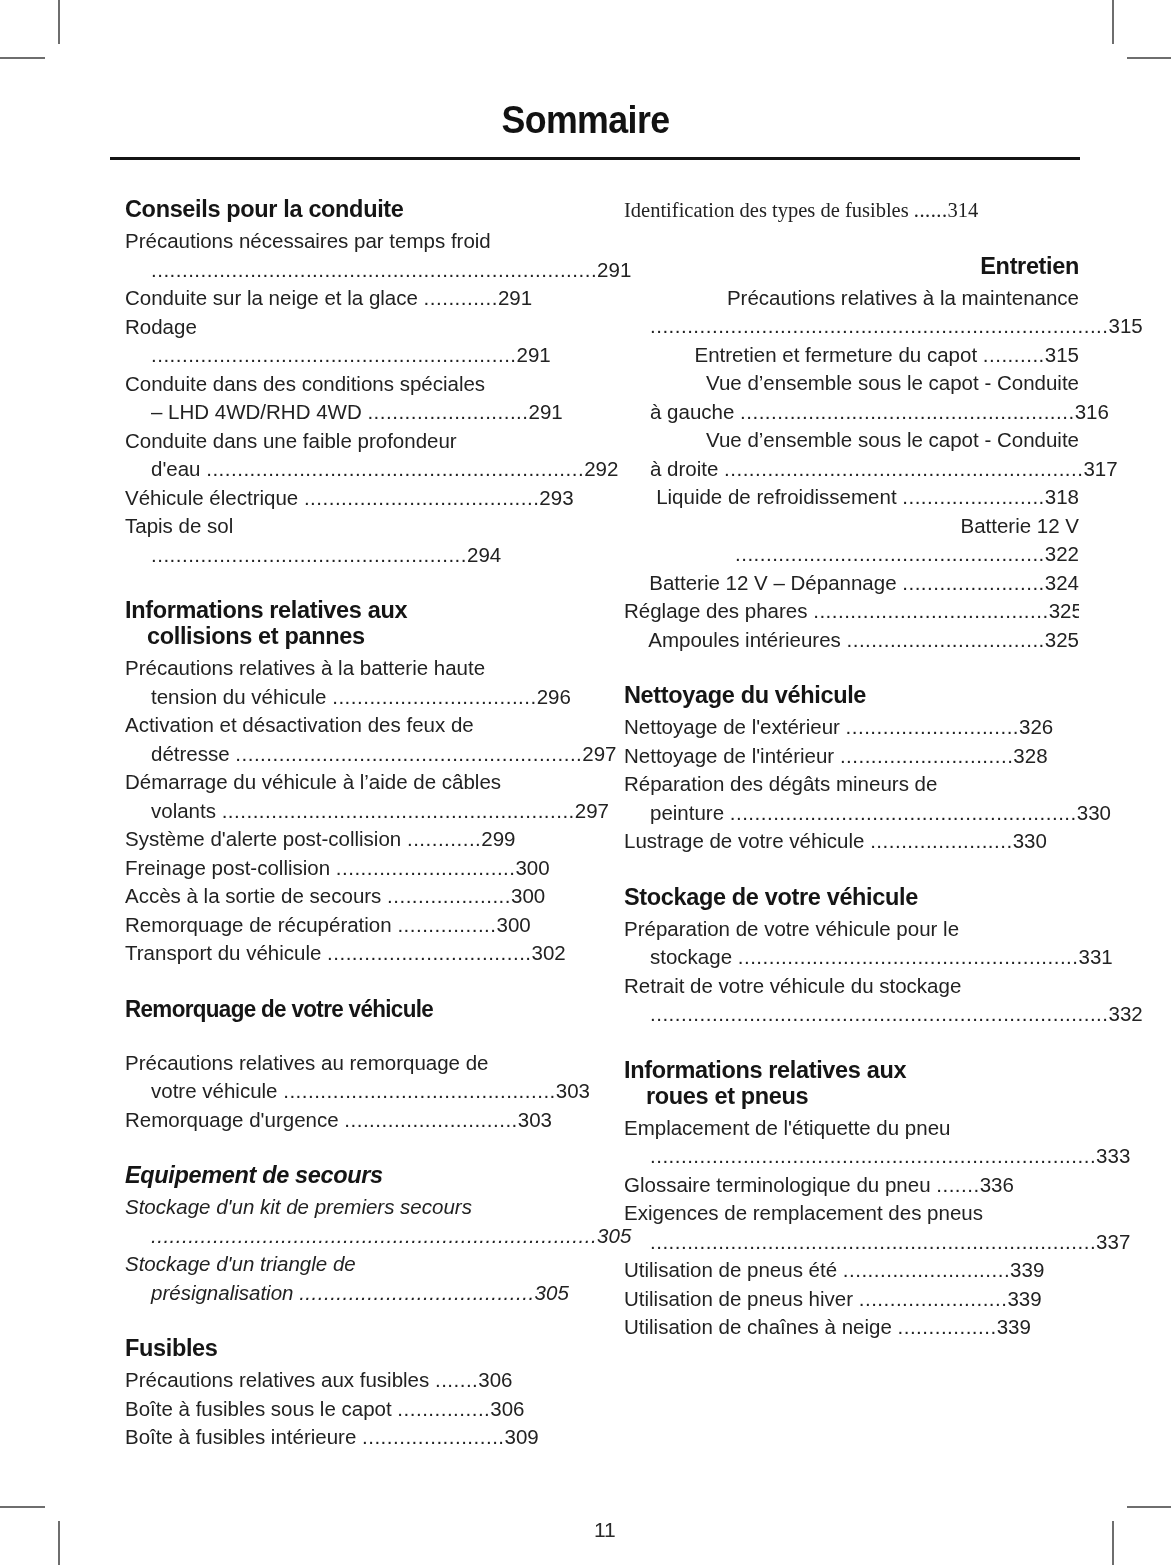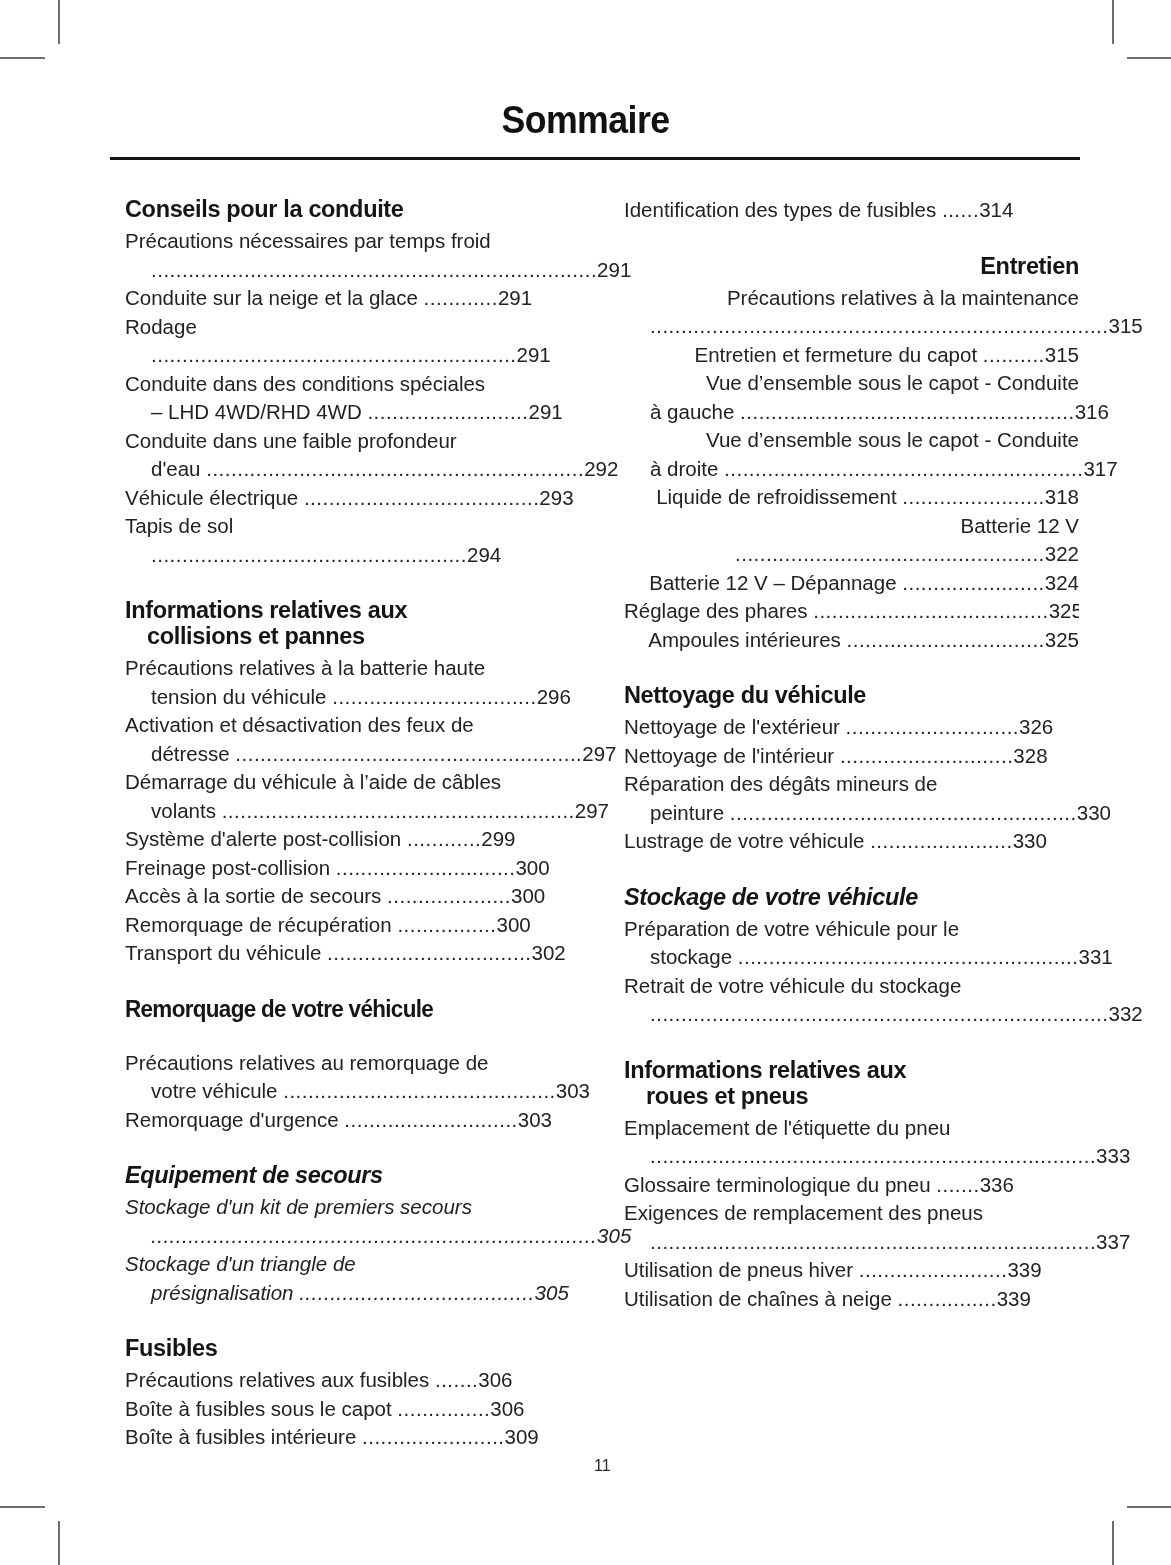--- a/index.html
+++ b/index.html
@@ -137,22 +137,22 @@
     display: block;
     white-space: nowrap;
     overflow: hidden;
   }
 
   .pg { }
 
   .page-number {
     position: absolute;
     left: 594px;
-    top: 1457px;
-    font-size: 16px;
+    top: 1518px;
+    font-size: 21px;
     color: #2a2a2a;
   }
 </style>
 </head>
 <body>
 
 <div class="crop v crop-tl-v"></div>
 <div class="crop h crop-tl-h"></div>
 <div class="crop v crop-tr-v"></div>
 <div class="crop h crop-tr-h"></div>
@@ -267,21 +267,21 @@
           </div>
           <div class="entry">
             <span class="row1"><span>Boîte à fusibles sous le capot </span><span class="leader">...............</span><span class="pg">306</span></span>
           </div>
           <div class="entry">
             <span class="row1"><span>Boîte à fusibles intérieure </span><span class="leader">.......................</span><span class="pg">309</span></span>
           </div>
         </div>
       </div>
     <div class="col col-right">
-        <div class="sec" style="margin-top: 0px;">
+        <div class="sec" style="margin-top: 0px; font-family: Liberation Serif, serif;">
           <div class="entry">
             <span class="row1"><span>Identification des types de fusibles </span><span class="leader">......</span><span class="pg">314</span></span>
           </div>
         </div>
         <div class="sec" style="margin-top: 28px; text-align: right;">
           <div class="sec-head">
             <span style="display: block;">Entretien</span>
           </div>
           <div class="entry">
             <span class="l1">Précautions relatives à la maintenance</span>
@@ -328,21 +328,21 @@
           <div class="entry">
             <span class="l1">Réparation des dégâts mineurs de</span>
             <span class="l2">peinture <span class="leader">........................................................</span><span class="pg">330</span></span>
           </div>
           <div class="entry">
             <span class="row1"><span>Lustrage de votre véhicule </span><span class="leader">.......................</span><span class="pg">330</span></span>
           </div>
         </div>
         <div class="sec" style="margin-top: 28px;">
           <div class="sec-head">
-            <span style="display: block; font-style: italic;">Stockage de votre véhicule</span>
+            <span style="display: block;">Stockage de votre véhicule</span>
           </div>
           <div class="entry">
             <span class="l1">Préparation de votre véhicule pour le</span>
             <span class="l2">stockage <span class="leader">.......................................................</span><span class="pg">331</span></span>
           </div>
           <div class="entry">
             <span class="l1">Retrait de votre véhicule du stockage</span>
             <span class="l2 nopad"><span class="leader">..........................................................................</span><span class="pg">332</span></span>
           </div>
         </div>
@@ -356,20 +356,23 @@
             <span class="l2 nopad"><span class="leader">........................................................................</span><span class="pg">333</span></span>
           </div>
           <div class="entry">
             <span class="row1"><span>Glossaire terminologique du pneu </span><span class="leader">.......</span><span class="pg">336</span></span>
           </div>
           <div class="entry">
             <span class="l1">Exigences de remplacement des pneus</span>
             <span class="l2 nopad"><span class="leader">........................................................................</span><span class="pg">337</span></span>
           </div>
           <div class="entry">
+            <span class="row1"><span>Utilisation de pneus été </span><span class="leader">...........................</span><span class="pg">339</span></span>
+          </div>
+          <div class="entry">
             <span class="row1"><span>Utilisation de pneus hiver </span><span class="leader">........................</span><span class="pg">339</span></span>
           </div>
           <div class="entry">
             <span class="row1"><span>Utilisation de chaînes à neige </span><span class="leader">................</span><span class="pg">339</span></span>
           </div>
         </div>
       </div>
   </div>
 
   <div class="page-number">11</div>

